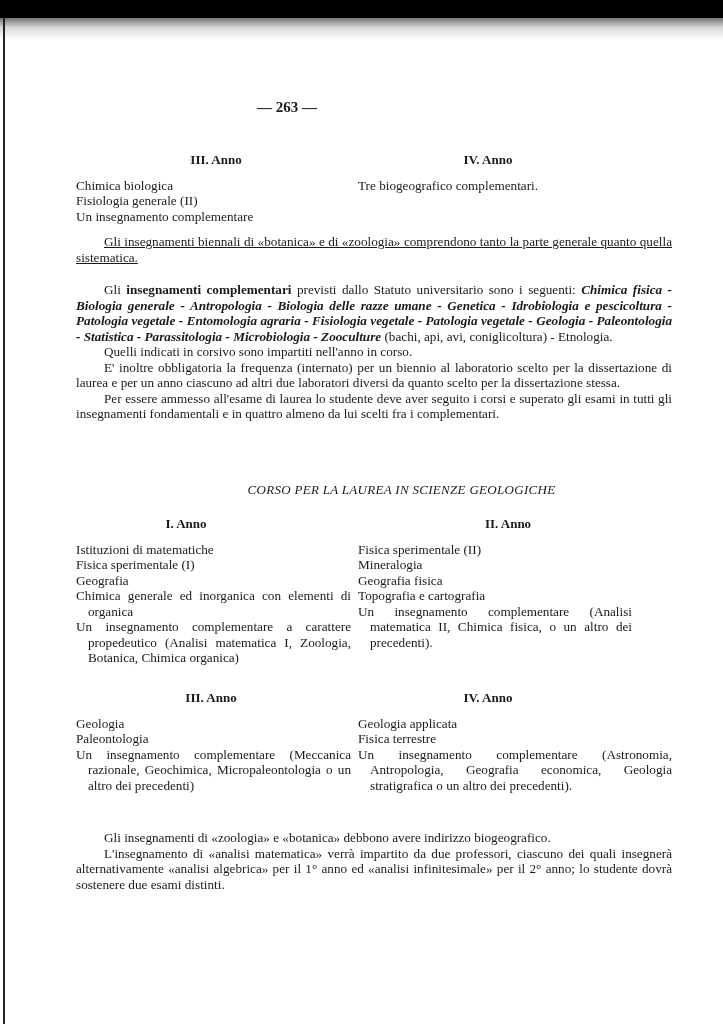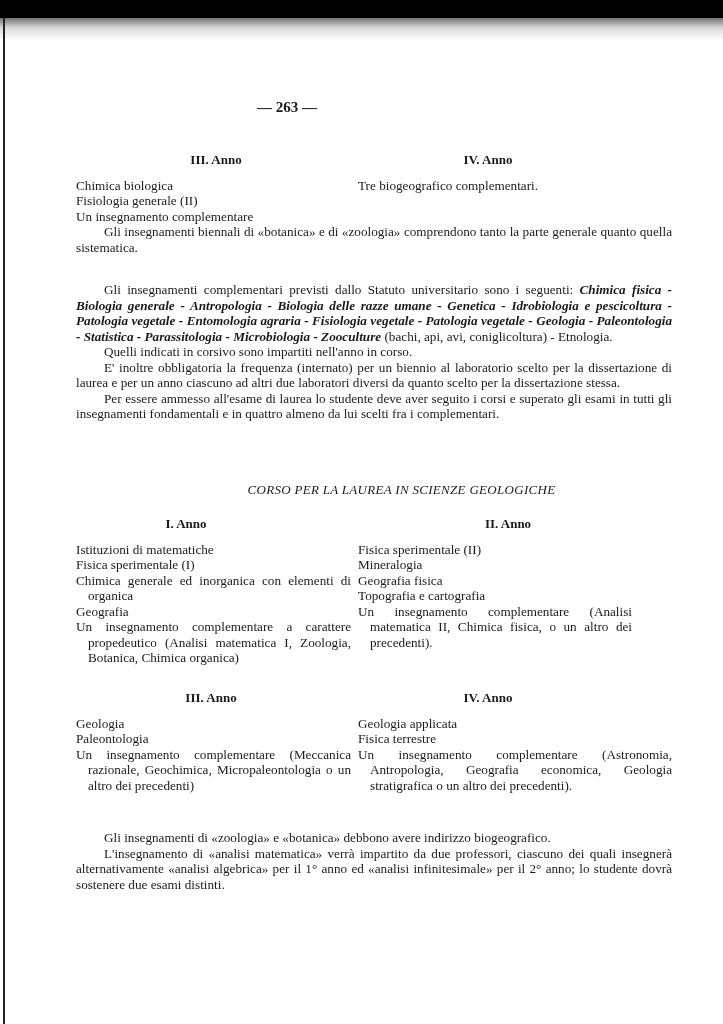--- a/index.html
+++ b/index.html
@@ -23,21 +23,21 @@
   .page-number {
     position: absolute; left: 0; width: 574px; top: 99px; text-align: center;
     font-size: 15px; font-weight: bold;
   }
   .block { position: absolute; font-size: 13.2px; line-height: 15.5px; }
   .heading { font-weight: bold; text-align: center; font-size: 13px; }
   .para { text-align: justify; text-indent: 28px; margin: 0; }
   .list { margin: 0; padding: 0; list-style: none; }
   .list li { padding-left: 12px; text-indent: -12px; text-align: justify; }
   .it { font-style: italic; }
-  .b { font-weight: normal; }
+  .b { font-weight: bold; }
   .section-title {
     position: absolute; left: 0; width: 723px; top: 482px; text-align: center;
     font-style: italic; font-size: 13px; letter-spacing: 0.3px; padding-left: 40px;
   }
 </style>
 </head>
 <body>
 
 <div class="topbar"></div>
 <div class="topnoise"></div>
@@ -53,40 +53,40 @@
     <li>Un insegnamento complementare</li>
   </ul>
 </div>
 <div class="block" style="left:358px; top:152px; width:290px;">
   <div class="heading" style="margin-left:40px; width:180px;">IV. Anno</div>
   <ul class="list" style="margin-top:10px;">
     <li>Tre biogeografico complementari.</li>
   </ul>
 </div>
 
-<div class="block" style="left:76px; top:224px; width:596px;">
+<div class="block" style="left:76px; top:234px; width:596px;text-decoration:underline;">
   <p class="para">Gli insegnamenti biennali di «botanica» e di «zoologia» comprendono tanto la parte generale quanto quella sistematica.</p>
 </div>
 
 <div class="block" style="left:76px; top:282px; width:596px;">
   <p class="para"><span>Gli </span><span class="b">insegnamenti complementari</span><span> previsti dallo Statuto universitario sono i seguenti: </span><span class="it b" style="font-weight:600;">Chimica fisica  -Biologia generale - Antropologia - Biologia delle razze umane - Genetica - Idrobiologia e pescicoltura - Patologia vegetale - Entomologia agraria - Fisiologia vegetale - Patologia vegetale - Geologia - Paleontologia - Statistica - Parassitologia - Microbiologia - Zooculture</span><span> (bachi, api, avi, coniglicoltura) - Etnologia.</span></p>
   <p class="para">Quelli indicati in corsivo sono impartiti nell'anno in corso.</p>
   <p class="para">E' inoltre obbligatoria la frequenza (internato) per un biennio al laboratorio scelto per la dissertazione di laurea e per un anno ciascuno ad altri due laboratori diversi da quanto scelto per la dissertazione stessa.</p>
   <p class="para">Per essere ammesso all'esame di laurea lo studente deve aver seguito i corsi e superato gli esami in tutti gli insegnamenti fondamentali e in quattro almeno da lui scelti fra i complementari.</p>
 </div>
 
 <div class="section-title">CORSO PER LA LAUREA IN SCIENZE GEOLOGICHE</div>
 
 <div class="block" style="left:76px; top:516px; width:275px;">
   <div class="heading" style="margin-left:20px; width:180px;">I. Anno</div>
   <ul class="list" style="margin-top:10px;">
     <li>Istituzioni di matematiche</li>
     <li>Fisica sperimentale (I)</li>
+    <li>Geografia</li>
     <li>Chimica generale ed inorganica con elementi di organica</li>
-    <li>Geografia</li>
     <li>Un insegnamento complementare a carattere propedeutico (Analisi matematica I, Zoologia, Botanica, Chimica organica)</li>
   </ul>
 </div>
 <div class="block" style="left:358px; top:516px; width:274px;">
   <div class="heading" style="margin-left:60px; width:180px;">II. Anno</div>
   <ul class="list" style="margin-top:10px;">
     <li>Fisica sperimentale (II)</li>
     <li>Mineralogia</li>
     <li>Geografia fisica</li>
     <li>Topografia e cartografia</li>

